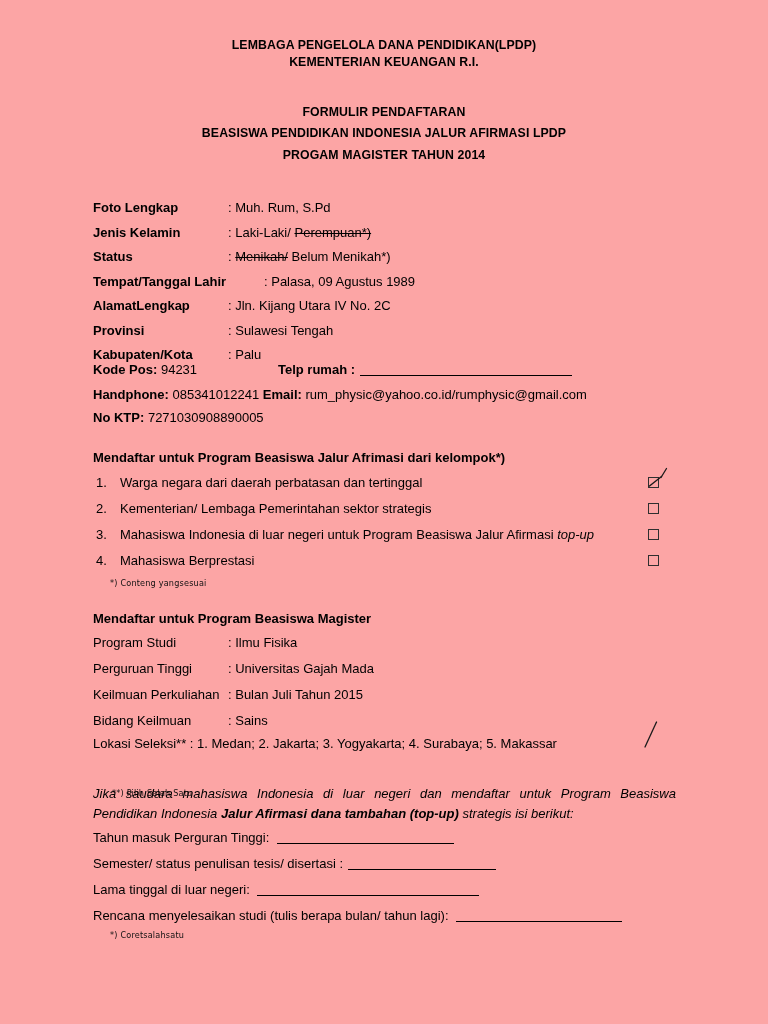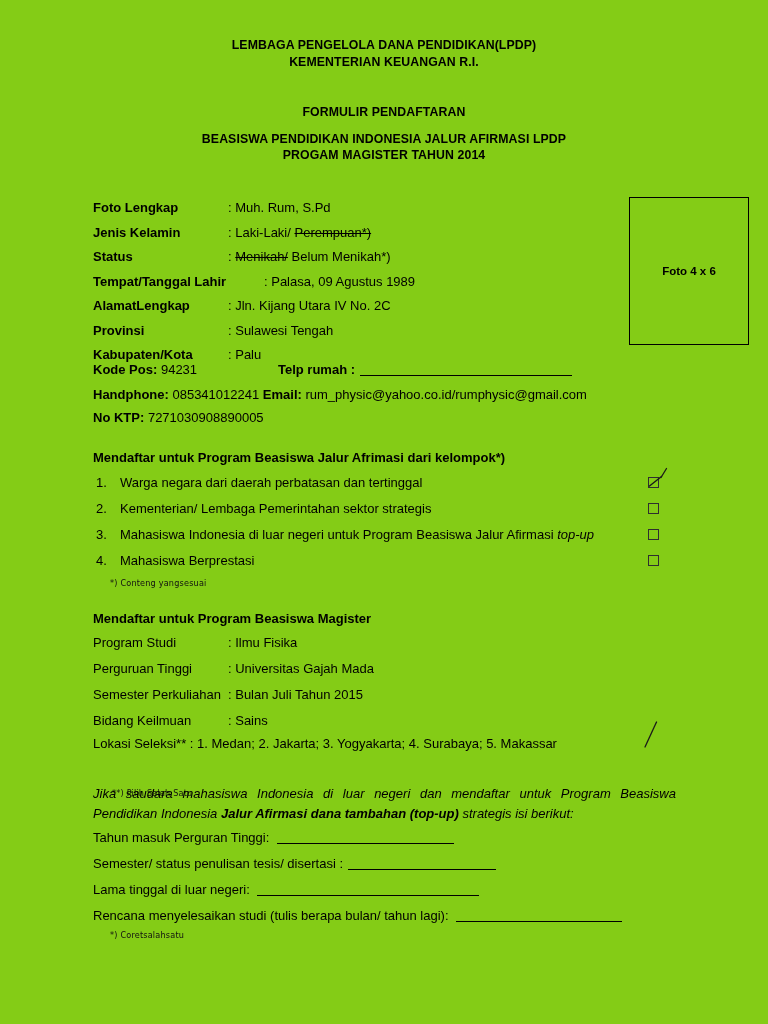--- a/index.html
+++ b/index.html
@@ -13,37 +13,37 @@
     position: relative;
     font-family: "Liberation Sans", sans-serif;
     color: #000000;
     overflow: hidden;
   }
   .page {
     position: absolute;
     left: 0; top: 0;
     width: 768px;
     height: 1024px;
-    background: #84cc16;
+    background: #fca5a5;
   }
 
   
   .hdr {
     position: absolute;
     left: 0;
     width: 768px;
     text-align: center;
     font-weight: bold;
     font-size: 12.3px;
     letter-spacing: 0.1px;
   }
   .hdr-l1 { top: 38px; }
   .hdr-l2 { top: 55px; }
   .hdr-l3 { top: 105px; }
-  .hdr-l4 { top: 132px; }
+  .hdr-l4 { top: 126px; }
   .hdr-l5 { top: 148px; }
 
   
   .photo-box {
     position: absolute;
     left: 629px;
     top: 197px;
     width: 120px;
     height: 148px;
     border: 1.4px solid #000;
@@ -231,23 +231,20 @@
 <body>
 
 <div class="page">
 
   <div class="hdr hdr-l1">LEMBAGA PENGELOLA DANA PENDIDIKAN(LPDP)</div>
   <div class="hdr hdr-l2">KEMENTERIAN KEUANGAN R.I.</div>
   <div class="hdr hdr-l3">FORMULIR PENDAFTARAN</div>
   <div class="hdr hdr-l4">BEASISWA PENDIDIKAN INDONESIA JALUR AFIRMASI LPDP</div>
   <div class="hdr hdr-l5">PROGAM MAGISTER TAHUN 2014</div>
 
-  <div class="photo-box">
-    <span>Foto 4 x 6</span>
-  </div>
 
   <div class="ident">
 
     <div class="row">
       <span class="lbl">Foto Lengkap</span>
       <span class="val">: Muh. Rum, S.Pd</span>
     </div>
 
     <div class="row">
       <span class="lbl">Jenis Kelamin</span>
@@ -338,21 +335,21 @@
   <div class="mag">
     <div class="row">
       <span class="lbl">Program Studi</span>
       <span class="val">: Ilmu Fisika</span>
     </div>
     <div class="row">
       <span class="lbl">Perguruan Tinggi</span>
       <span class="val">: Universitas Gajah Mada</span>
     </div>
     <div class="row long">
-      <span class="lbl">Semester Perkuliahan</span>
+      <span class="lbl">Keilmuan Perkuliahan</span>
       <span class="val">: Bulan Juli Tahun 2015</span>
     </div>
     <div class="row">
       <span class="lbl">Bidang Keilmuan</span>
       <span class="val">: Sains</span>
     </div>
   </div>
 
   <div class="lokasi">
     <span>Lokasi Seleksi** : </span><span>1. Medan;  2. Jakarta; 3. Yogyakarta; 4. Surabaya; 5. Makassar</span>

